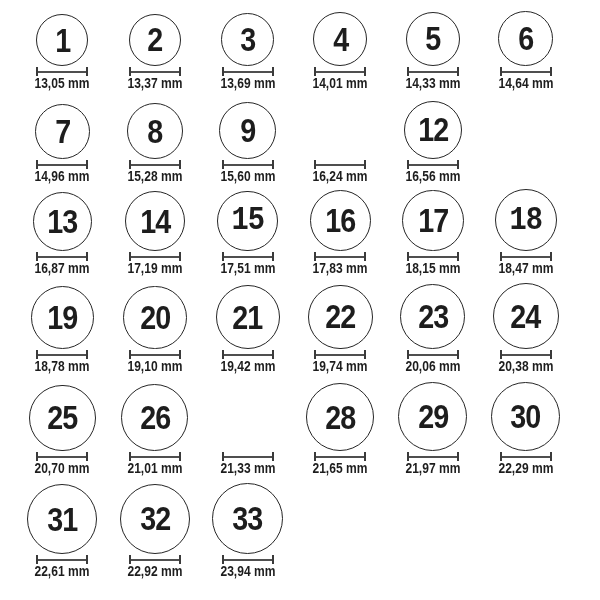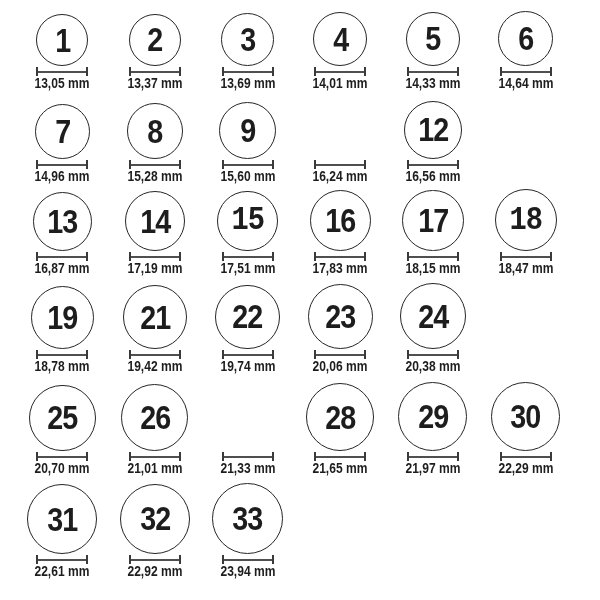--- a/index.html
+++ b/index.html
@@ -260,20 +260,31 @@
       <span class="num">19</span>
     </div>
     <div class="dim">
       <span class="tick"></span>
       <span class="bar"></span>
       <span class="tick"></span>
     </div>
     <div class="mm">18,78 mm</div>
   </div>
       <div class="cell">
+    <div class="circle" style="width: 63.5px; height: 63.5px;">
+      <span class="num">20</span>
+    </div>
+    <div class="dim">
+      <span class="tick"></span>
+      <span class="bar"></span>
+      <span class="tick"></span>
+    </div>
+    <div class="mm">19,10 mm</div>
+  </div>
+      <div class="cell">
     <div class="circle" style="width: 64px; height: 64px;">
       <span class="num">21</span>
     </div>
     <div class="dim">
       <span class="tick"></span>
       <span class="bar"></span>
       <span class="tick"></span>
     </div>
     <div class="mm">19,42 mm</div>
   </div>

